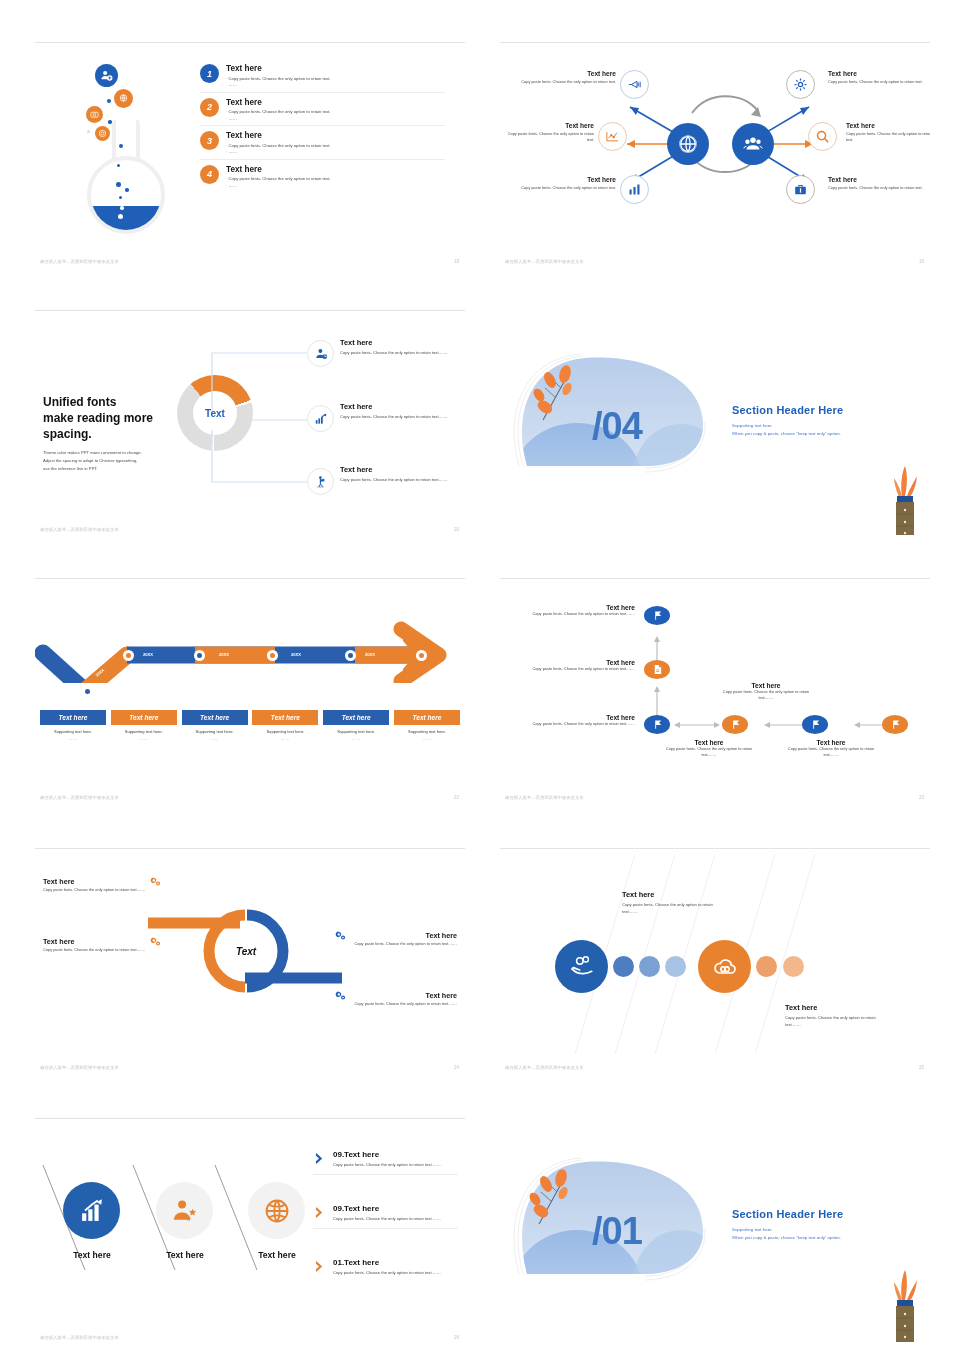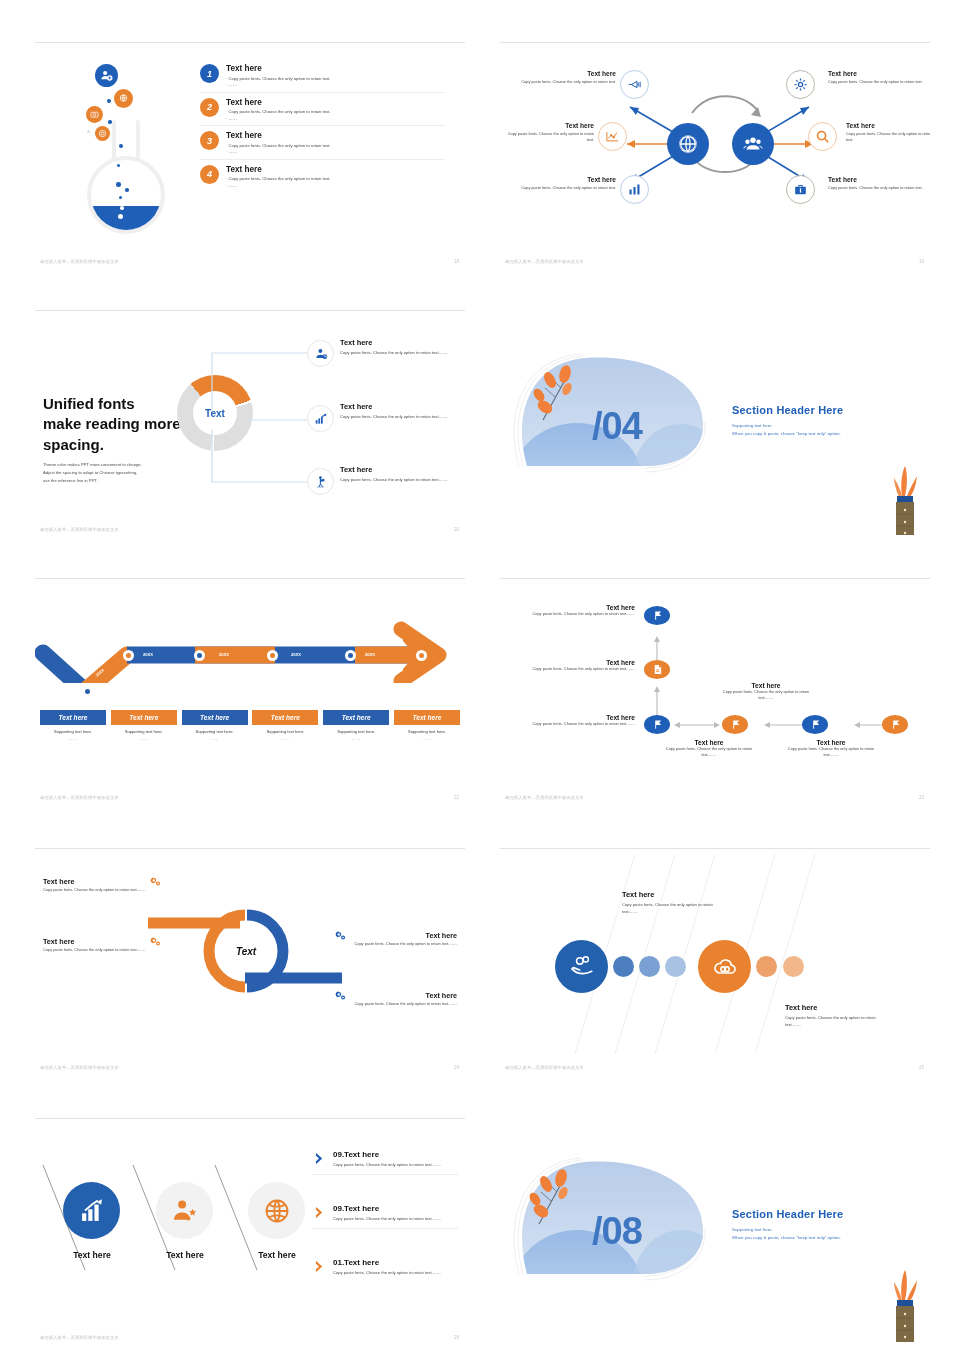--- a/index.html
+++ b/index.html
@@ -292,21 +292,21 @@
     </div>
 
     <div class="footer">请在插入菜单—页眉和页脚中修改此文本</div>
     <div class="pageno">19</div>
   </div>
 
   <div class="slide" id="s20">
     <div class="topline"></div>
 
     <div style="position:absolute;left:8px;top:84px;width:140px;">
-      <div style="font-size:15px;font-weight:bold;color:#111;line-height:1.35;">
+      <div style="font-size:12px;font-weight:bold;color:#111;line-height:1.35;">
         <span>Unified fonts</span><br>
         <span>make reading more spacing.</span>
       </div>
       <div style="font-size:4.2px;color:#4b4b4b;line-height:1.95;margin-top:6px;">
         <span>Theme color makes PPT more convenient to change.</span><br>
         <span>Adjust the spacing to adapt to Chinese typesetting,</span><br>
         <span>use the reference line in PPT.</span>
       </div>
     </div>
 
@@ -788,21 +788,21 @@
       <g>
         <path d="M34 74 L56 34" stroke="#5e6b73" stroke-width="1.1" fill="none"></path>
         <path d="M40 62 L29 52M46 51 L36 42M52 42 L43 33" stroke="#5e6b73" stroke-width=".8"></path>
         <ellipse cx="56" cy="28" rx="5.5" ry="9" fill="#f0803a" transform="rotate(15 56 28)"></ellipse>
         <ellipse cx="41" cy="34" rx="5" ry="8.5" fill="#ef7f38" transform="rotate(-28 41 34)"></ellipse>
         <ellipse cx="58" cy="43" rx="4" ry="6.5" fill="#f28f4d" transform="rotate(28 58 43)"></ellipse>
         <ellipse cx="30" cy="49" rx="4.5" ry="7" fill="#ee7e36" transform="rotate(-35 30 49)"></ellipse>
         <ellipse cx="36" cy="61" rx="5.5" ry="8" fill="#f0803a" transform="rotate(-55 36 61)"></ellipse>
       </g>
     </svg>
-    <div class="bignum" style="left:92px;top:92px;">/08</div>
+    <div class="bignum" style="left:92px;top:92px;">/01</div>
 
     <div class="sec-h" style="left:232px;top:90px;">Section Header Here</div>
     <div class="sec-s" style="left:232px;top:108px;">
       <span>Supporting text here.</span><br>
       <span>When you copy &amp; paste, choose "keep text only" option.</span>
     </div>
 
     <svg class="pencilcup" style="left:390px;top:148px;" width="30" height="78" viewBox="0 0 30 78">
       <path d="M12 34 C10 24, 12 10, 15 4 C18 12, 17 26, 15 34Z" fill="#f0803a"></path>
       <path d="M17 34 C20 26, 25 18, 27 14 C26 24, 23 31, 20 35Z" fill="#ef7f38"></path>

